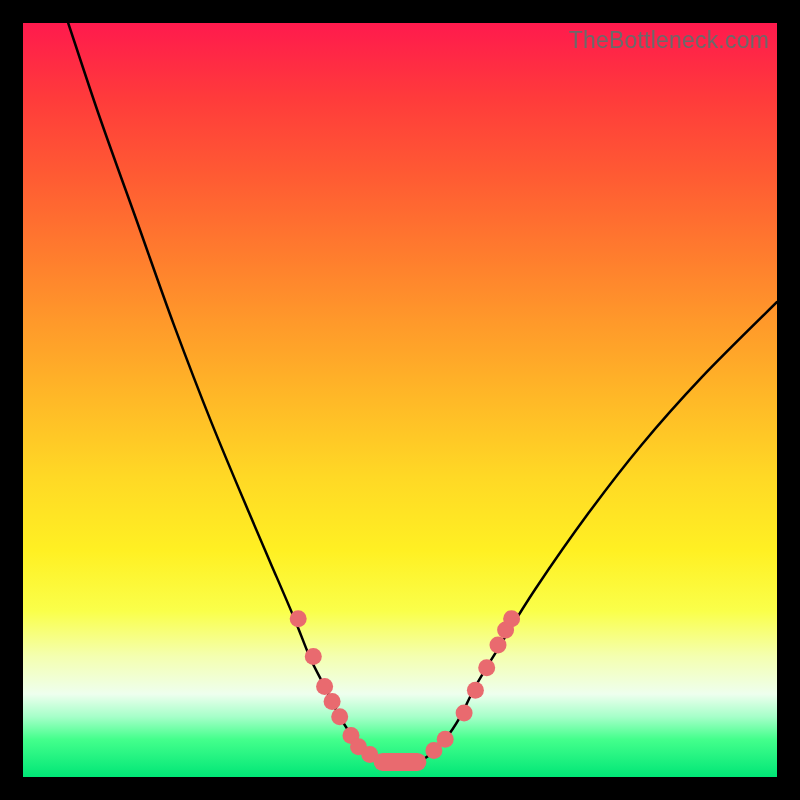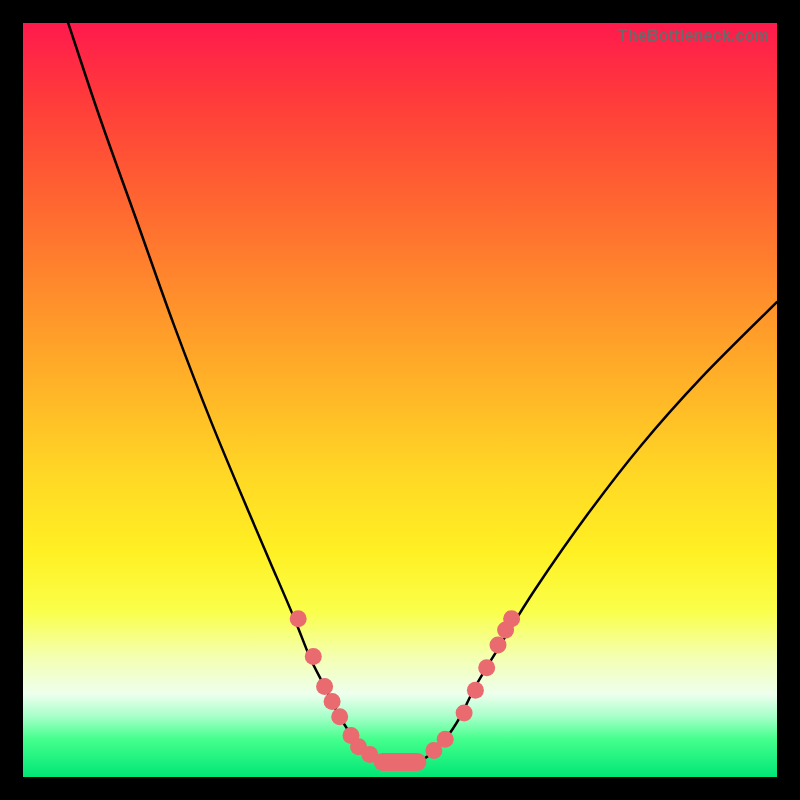--- a/index.html
+++ b/index.html
@@ -31,22 +31,22 @@
       #a6ffc9 92%,
       #44ff8c 95%,
       #00e676 100%
     );
   }
   .watermark {
     position: absolute;
     top: 4px;
     right: 8px;
     font-family: Arial, Helvetica, sans-serif;
-    font-size: 16px;
-    font-weight: 700;
+    font-size: 23px;
+    font-weight: 400;
     color: #6a6a6a;
     letter-spacing: 0.2px;
   }
   svg.curve {
     position: absolute;
     left: 0; top: 0;
     width: 754px; height: 754px;
   }
 </style>
 </head>

